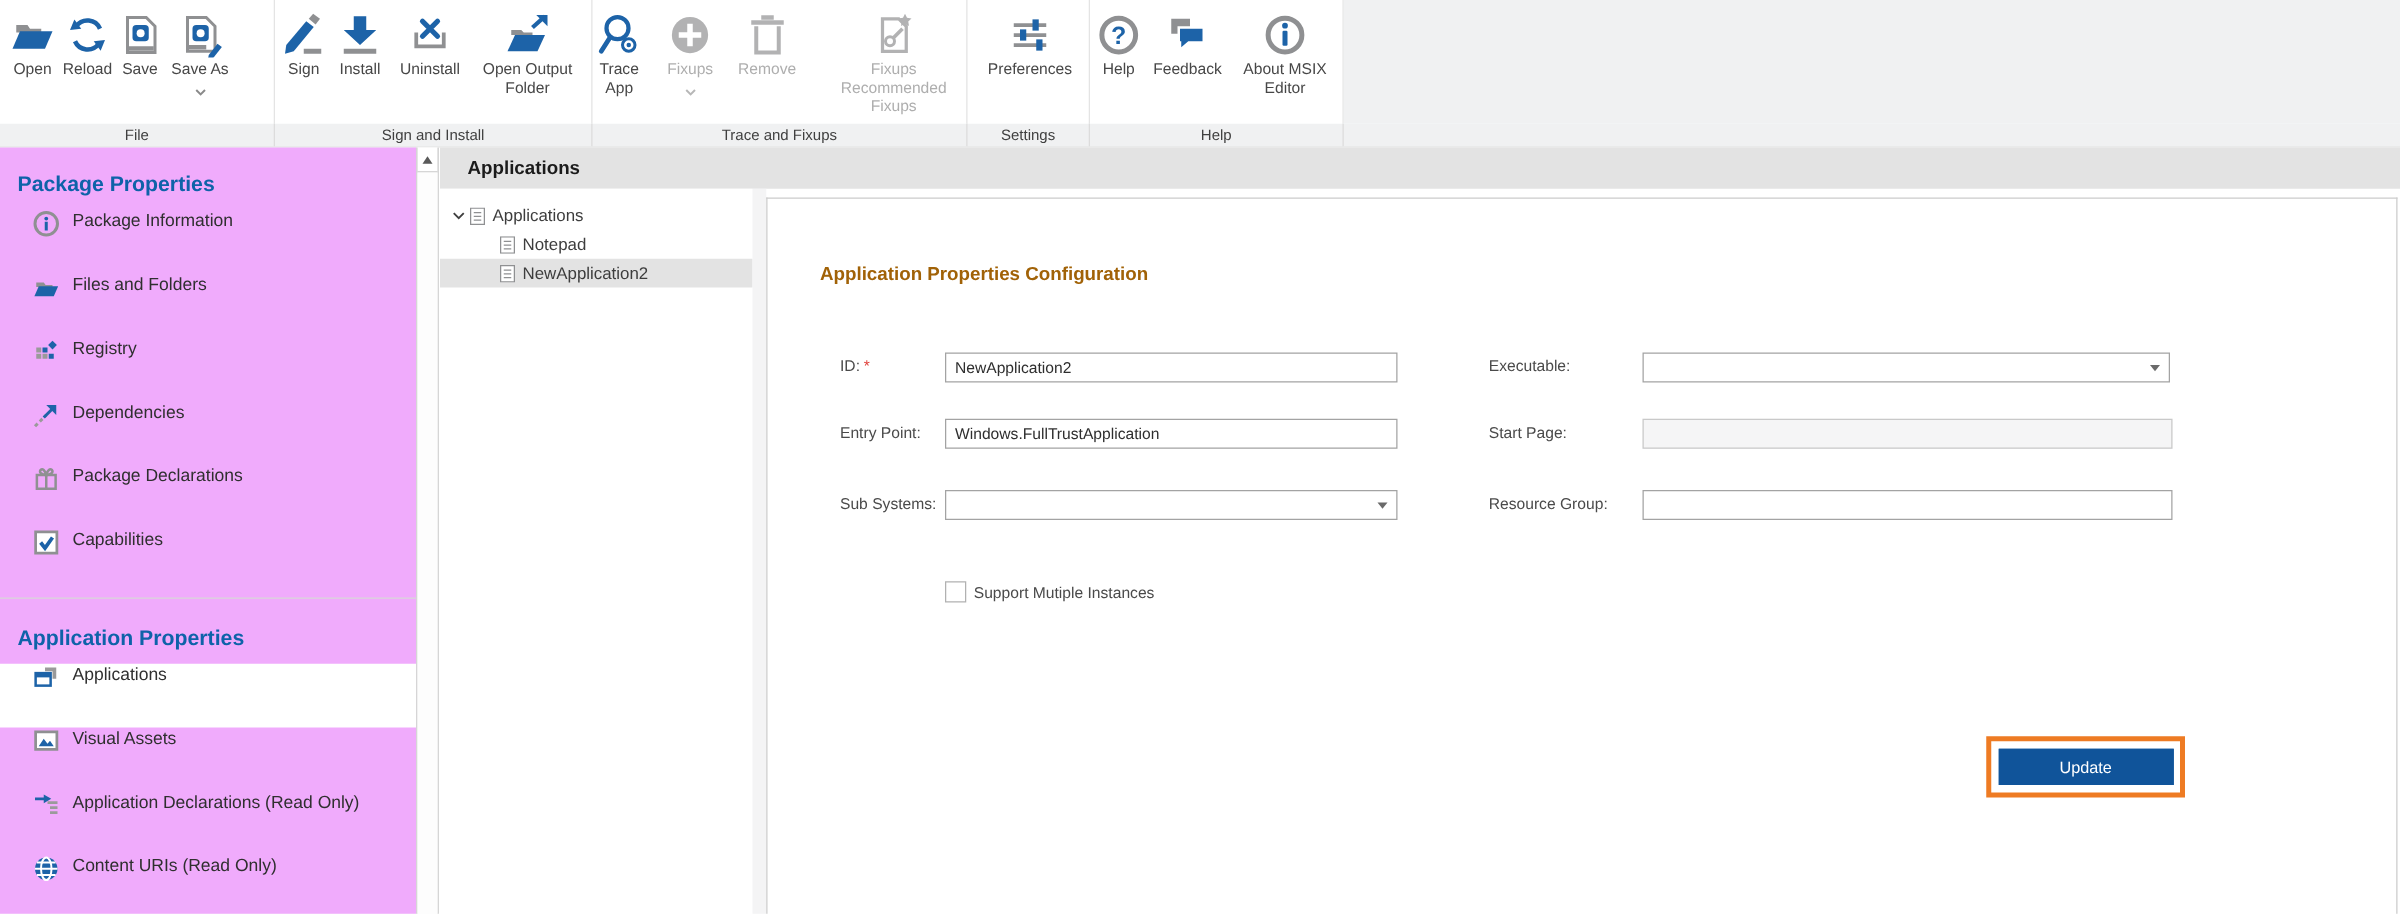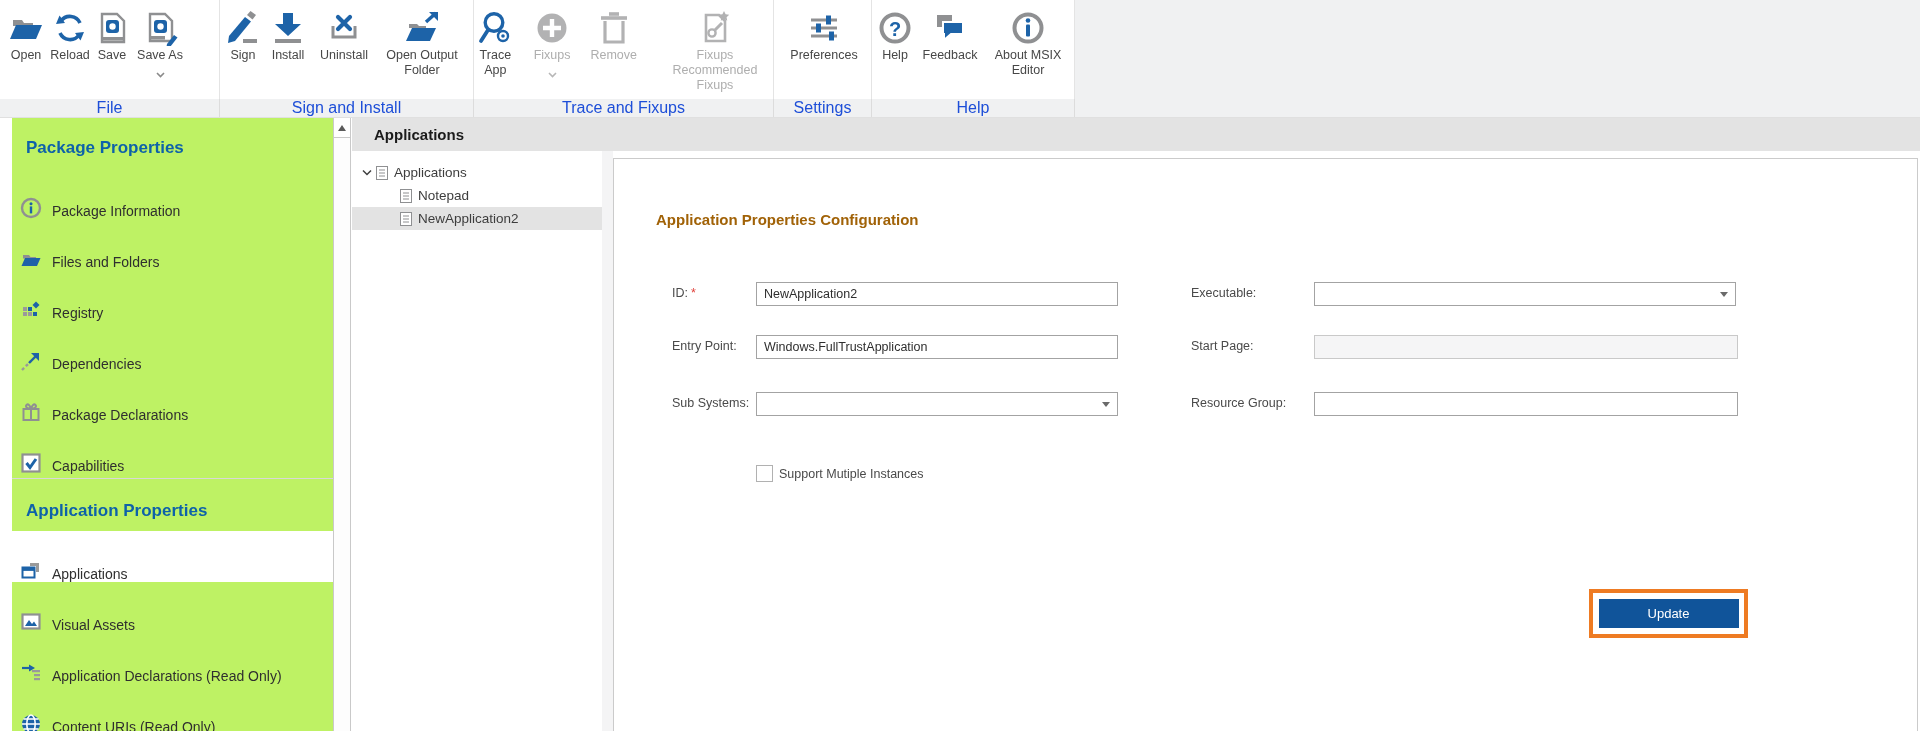--- a/index.html
+++ b/index.html
@@ -16,29 +16,29 @@
   .rgroup.g-settings { width:98px; padding-left:8px; }
   .rgroup.g-help { width:203px; padding-left:2px; }
   .rgroup.g-filler { flex:1; background:#f0f1f2; border-right:none; }
   .rbtn { display:flex; flex-direction:column; align-items:center; padding-top:4px; cursor:default; }
   .rbtn .icon-box { height:40px; display:flex; align-items:center; justify-content:center; }
   .rbtn .rlabel { font-size:12.5px; line-height:15px; color:#474747; text-align:center; }
   .rbtn.disabled .rlabel { color:#aeaeae; }
   .rbtn .chev { margin-top:1px; }
   .ribbon-strip { display:flex; height:18px; background:#f0f1f2; }
   .strip-cell { border-right:1px solid #dcdcdc; display:flex; align-items:center; justify-content:center;
-                font-size:16px; color:#1d4ed8; }
+                font-size:12px; color:#404040; }
   .strip-cell.s1{width:220px;} .strip-cell.s2{width:254px;} .strip-cell.s3{width:300px;}
   .strip-cell.s4{width:98px;} .strip-cell.s5{width:203px;} .strip-cell.sf{flex:1; border-right:none;}
 
   
-  .sidebar { position:absolute; left:12px; top:118px; width:333px; height:613px; background:#bef264; }
+  .sidebar { position:absolute; left:0; top:118px; width:333px; height:613px; background:#f0abfc; }
   .sb-title { padding:20px 14px 10px 14px; font-size:17px; font-weight:bold; color:#0e62a9; }
   .sb-title.second { padding-top:22px; }
-  .sb-item { height:51px; display:flex; align-items:flex-end; padding-left:8px; cursor:default; }
+  .sb-item { height:51px; display:flex; align-items:flex-start; padding-left:26px; cursor:default; }
   .sb-item.selected { background:#ffffff; }
   .sb-item .sb-icon { width:22px; height:22px; margin-right:10px; flex:none; }
   .sb-item .sb-label { font-size:14px; color:#2f2f2f; }
   .sb-divider { border-top:1px solid #d8d8d8; margin:4px 0 0 0; }
 
   
   .sb-scroll { position:absolute; left:333px; top:118px; width:18px; height:613px; background:#fff;
                border-left:1px solid #c9c9c9; border-right:1px solid #c9c9c9; display:flex; flex-direction:column; }
   .sb-scroll-btn { height:20px; border-bottom:1px solid #c9c9c9; display:flex; align-items:center; justify-content:center; }
   .sb-scroll-btn .tri-up { width:0; height:0; border-left:4px solid transparent; border-right:4px solid transparent;

